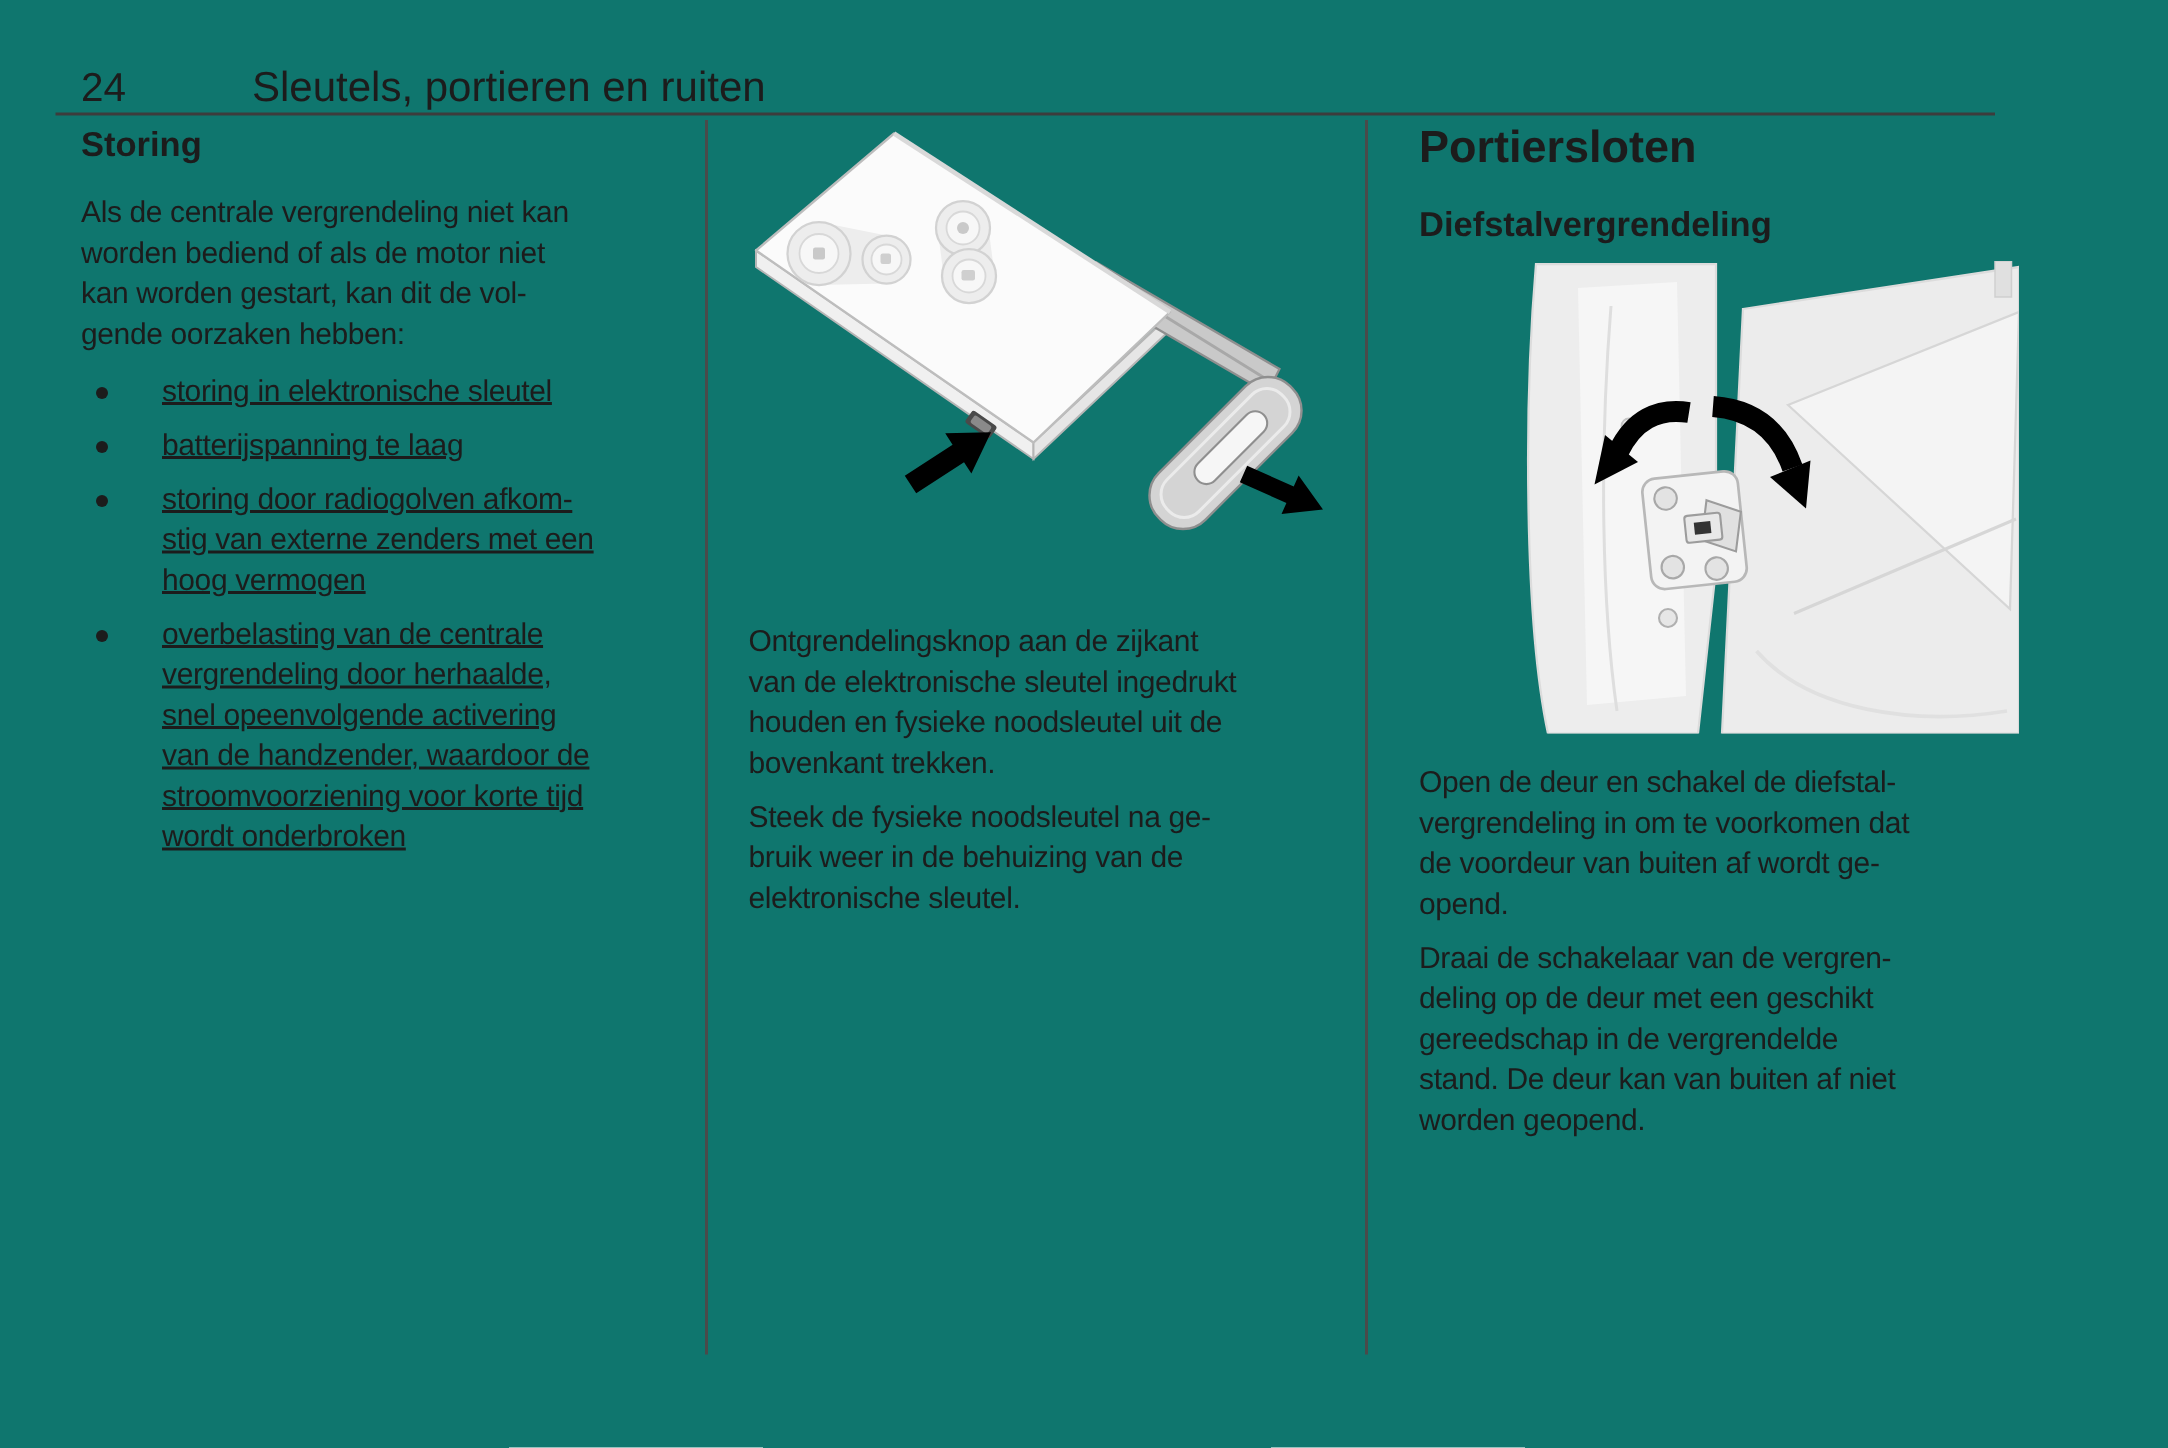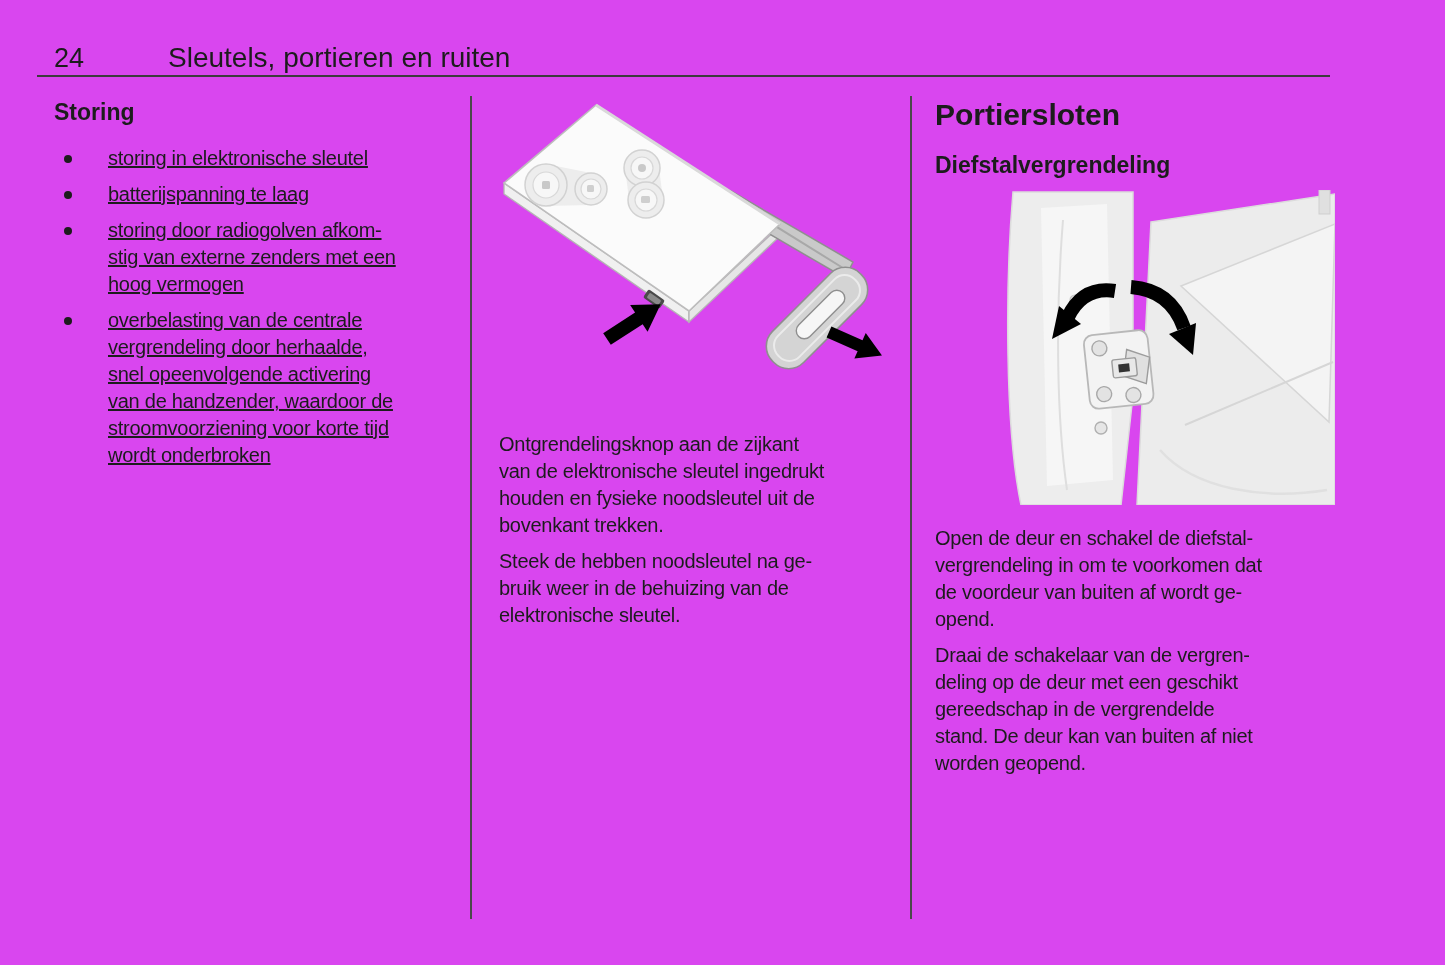--- a/index.html
+++ b/index.html
@@ -1,44 +1,44 @@
 <!DOCTYPE html>
 <html><head>
 <meta charset="utf-8">
 <style>
   * { margin:0; padding:0; box-sizing:border-box; }
   html,body { background:#ffffff; }
   .page {
     position:relative;
     width:1445px; height:965px;
-    background:#d946ef;
+    background:#0f766e;
     color:#1c1c1c;
     font-family:"Liberation Sans", sans-serif;
     overflow:hidden;
   }
   .header-row {
     position:absolute; left:54px; top:42px;
     display:flex; align-items:baseline;
   }
   .page-number { font-size:27px; font-weight:400; width:114px; }
   .chapter-title { font-size:28px; font-weight:400; }
   .header-rule {
     position:absolute; left:37px; top:75px;
     width:1293px; height:2px; background:#3c3c3c;
   }
   .columns {
-    position:absolute; left:54px; top:96px;
+    position:absolute; left:54px; top:80px;
     display:flex; align-items:flex-start;
   }
   .divider { width:2px; height:823px; background:#4a4a4a; }
   .divider-1 { margin-left:24px; }
   .divider-2 { margin-left:18px; }
   .col-storing { width:392px; }
   .col-noodsleutel { width:420px; padding-left:27px; }
-  .col-portiersloten { width:427px; padding-left:23px; }
+  .col-portiersloten { width:427px; padding-left:34px; }
   h2.section-heading {
     font-size:23px; font-weight:700; line-height:25px;
     margin:4px 0 20px 0;
   }
   h1.chapter-heading {
     font-size:30px; font-weight:700; line-height:34px;
     margin:2px 0 21px 0;
   }
   .col-noodsleutel h2.section-heading { margin-bottom:25px; }
   .col-portiersloten h2.section-heading { margin-bottom:12px; }
@@ -64,20 +64,24 @@
   <div class="header-row">
     <span class="page-number">24</span>
     <span class="chapter-title">Sleutels, portieren en ruiten</span>
   </div>
   <div class="header-rule"></div>
 
   <div class="columns">
 
     <div class="col-storing">
       <h2 class="section-heading">Storing</h2>
+      <p class="body-text">Als de centrale vergrendeling niet kan
+worden bediend of als de motor niet
+kan worden gestart, kan dit de vol-
+gende oorzaken hebben:</p>
       <div class="bullet-list">
         <div class="bullet-item">
           <span class="bullet-dot"></span>
           <span class="bullet-text">storing in elektronische sleutel</span>
         </div>
         <div class="bullet-item">
           <span class="bullet-dot"></span>
           <span class="bullet-text">batterijspanning te laag</span>
         </div>
         <div class="bullet-item">
@@ -150,21 +154,21 @@
 
         <g transform="translate(330,236) rotate(24)">
           <polygon points="0,-6 34,-6 34,-14 58,0 34,14 34,6 0,6" fill="#000000"></polygon>
         </g>
       </svg>
 
       <p class="body-text">Ontgrendelingsknop aan de zijkant
 van de elektronische sleutel ingedrukt
 houden en fysieke noodsleutel uit de
 bovenkant trekken.</p>
-      <p class="body-text">Steek de hebben noodsleutel na ge-
+      <p class="body-text">Steek de fysieke noodsleutel na ge-
 bruik weer in de behuizing van de
 elektronische sleutel.</p>
     </div>
 
     <div class="divider divider-2"></div>
 
     <div class="col-portiersloten">
       <h1 class="chapter-heading">Portiersloten</h1>
       <h2 class="section-heading">Diefstalvergrendeling</h2>
 

